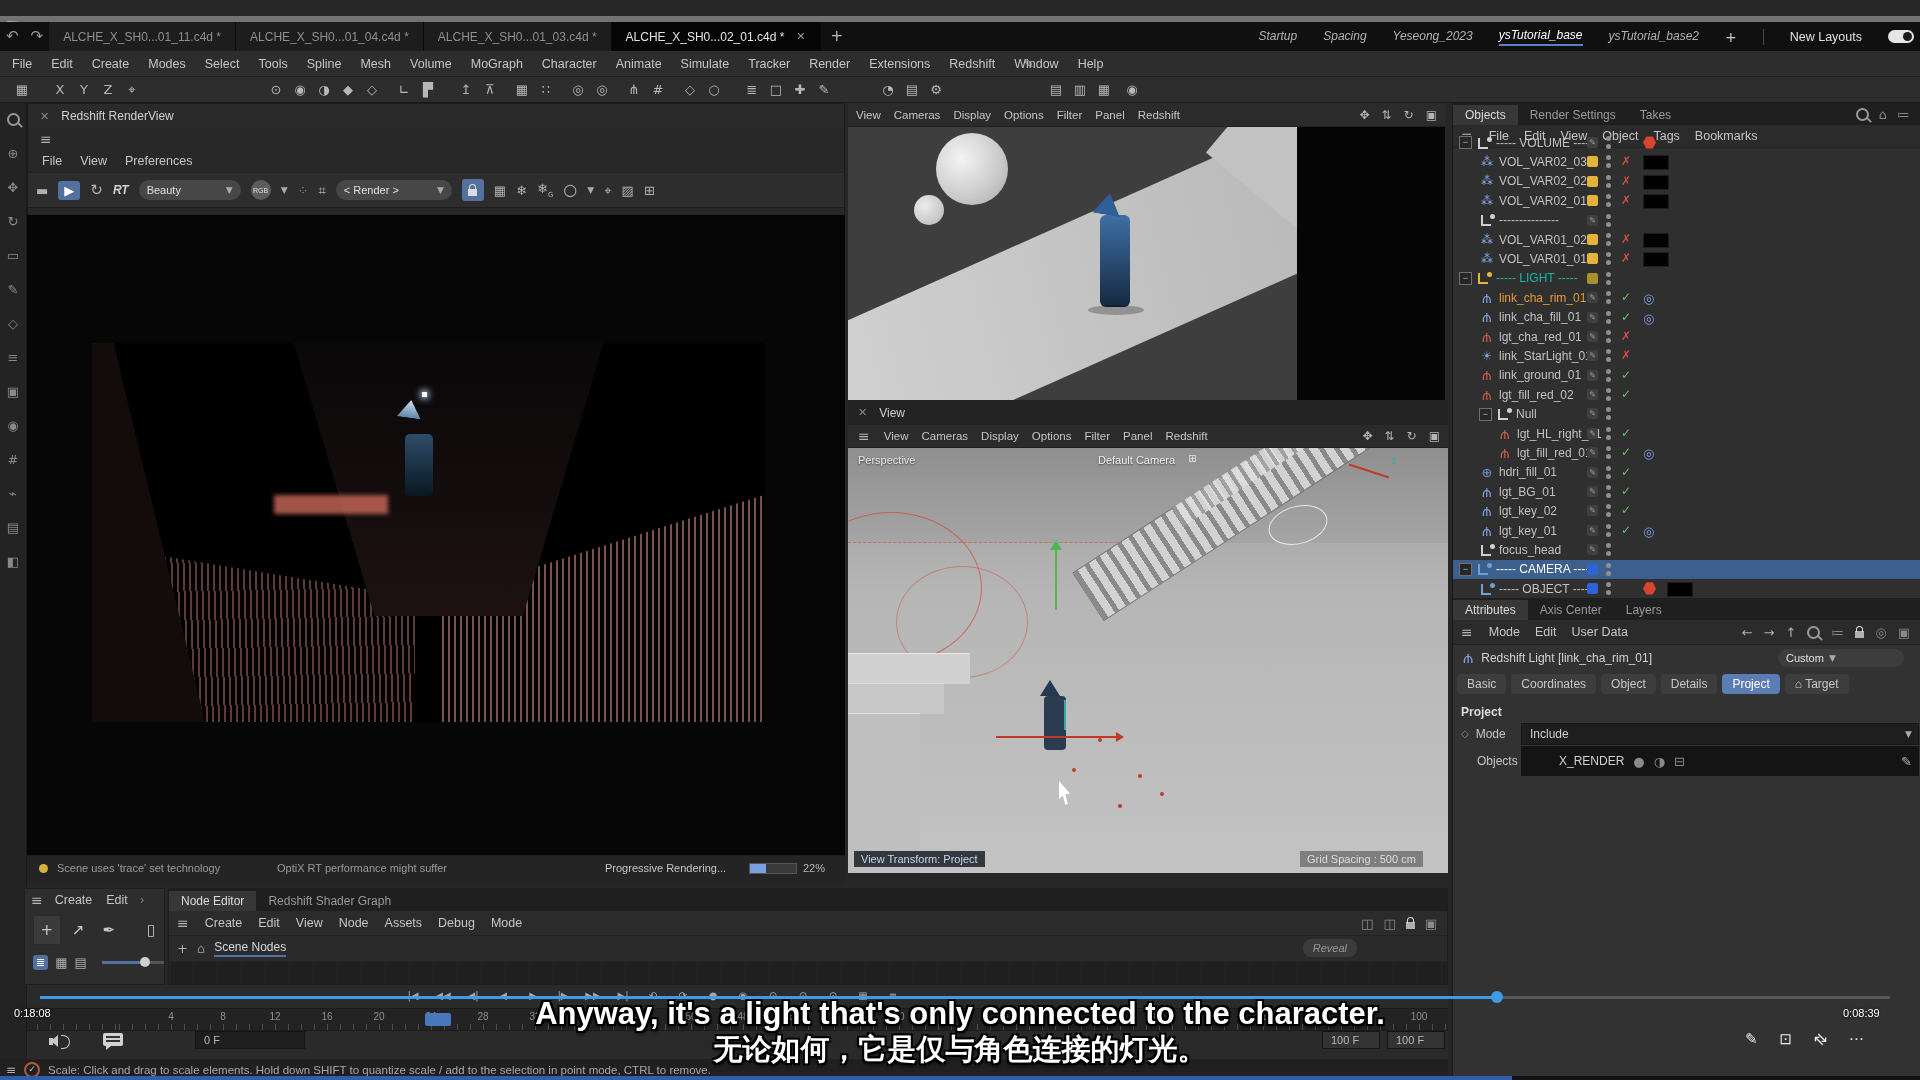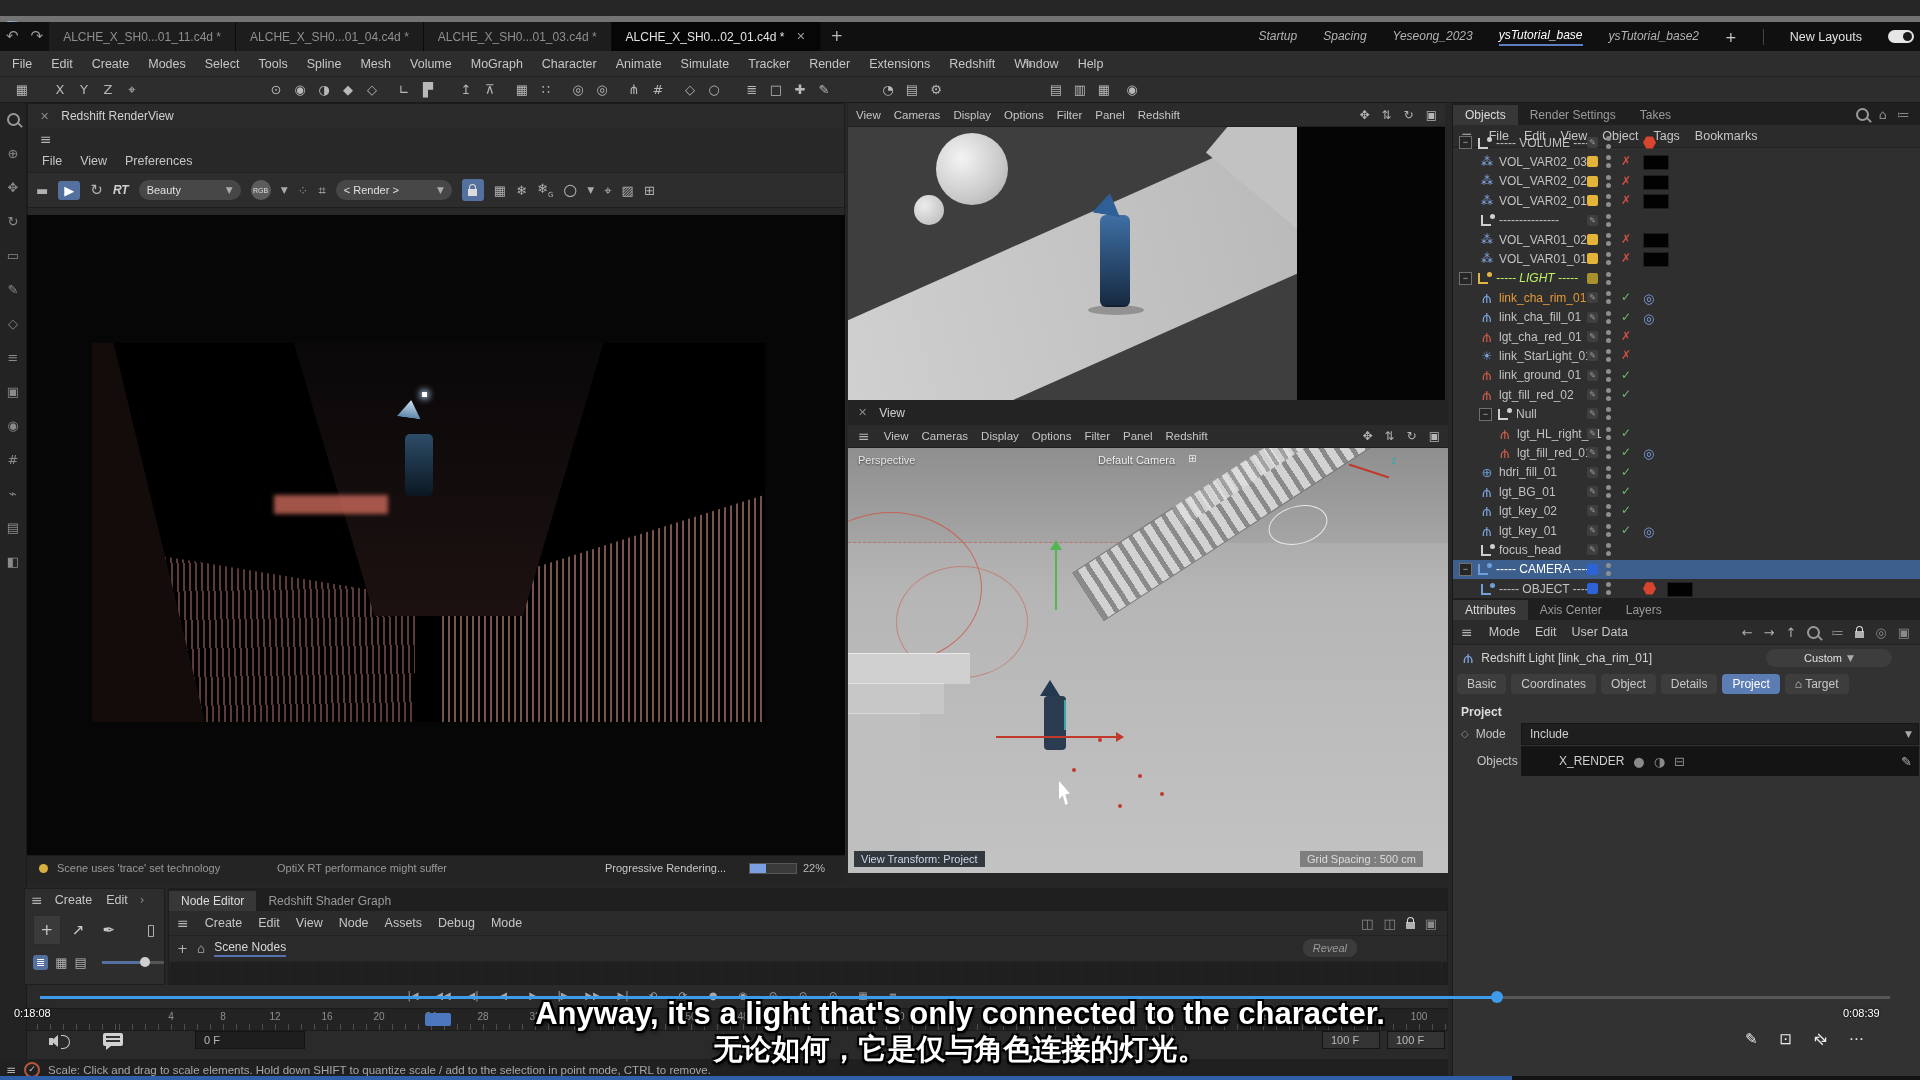--- a/index.html
+++ b/index.html
@@ -84,21 +84,21 @@
   .null-yellow .oicon::after{background:#e0b840;}
   .null-blue .oicon::before{border-color:#6f9fd8;}
   .null-blue .oicon::after{background:#6f9fd8;}
   .icon-vol .oicon::before{content:"⁂";font-family:"DejaVu Sans",sans-serif;color:#87a9e8;font-size:12px;}
   .icon-lightb .oicon::before,.icon-lightr .oicon::before{content:"Ψ";font-family:"DejaVu Sans",sans-serif;display:inline-block;transform:rotate(180deg);font-size:12px;color:#7aa2dc;}
   .icon-lightr .oicon::before{color:#cd5c4a;}
   .icon-sun .oicon::before{content:"☀";font-family:"DejaVu Sans",sans-serif;color:#7aa2dc;font-size:12px;}
   .icon-globe .oicon::before{content:"⊕";font-family:"DejaVu Sans",sans-serif;color:#6d9ad0;font-size:13px;}
   .oname{white-space:nowrap;}
   .orow.sel .oname{color:#e39a35;}
-  .orow.c-orange .oname{color:#bef264;font-style:italic;}
+  .orow.c-orange .oname{color:#14b8a6;}
   .orow.selblue{background:#3d5f8d;}
   .orow.selblue .oname{color:#fff;}
   .layer{position:absolute;left:134px;top:4px;width:11px;height:11px;border-radius:2px;display:none;}
   .layer-yellow .layer{display:block;background:#e3b33a;}
   .layer-olive .layer{display:block;background:#a8912d;}
   .layer-blue .layer{display:block;background:#2e63d8;}
   .layer-pencil .layer{display:flex;background:#3f3f3f;align-items:center;justify-content:center;}
   .layer-pencil .layer::before{content:"✎";font-size:8px;color:#999;font-family:"DejaVu Sans",sans-serif;}
   .odots{position:absolute;left:153px;top:3px;}
   .odots::before,.odots::after{content:"";display:block;width:5px;height:5px;border-radius:50%;background:#8f8f8f;margin-bottom:3px;}
@@ -761,21 +761,21 @@
         <span style="display:flex">
             <span class="lockic" style="background:#b0b0b0"></span>
           </span>
         <span class="ic g dim">◎</span>
         <span class="ic g dim">▣</span>
       </div>
     </div>
     <div class="row" style="height:26px;padding-left:10px;gap:8px">
       <span class="g" style="color:#7aa2dc;display:inline-block;transform:rotate(180deg);font-size:13px">Ψ</span>
       <span style="color:#d4d4d4">Redshift Light [link_cha_rim_01]</span>
-      <div class="sel-pill" style="position:absolute;right:28px;width:110px;justify-content:center;background:#3d3d3d;height:18px">
+      <div class="sel-pill" style="position:absolute;right:16px;width:110px;justify-content:flex-start;background:#3d3d3d;height:18px">
         <span>Custom</span>
           <span class="caret g">▼</span>
       </div>
     </div>
     <div class="row" style="height:26px;padding-left:4px;gap:5px">
 
     <span class="atab">Basic</span>
         <span class="atab">Coordinates</span>
         <span class="atab">Object</span>
         <span class="atab">Details</span>

